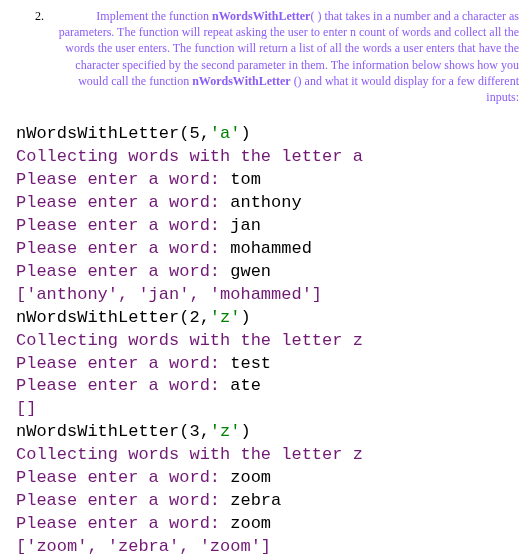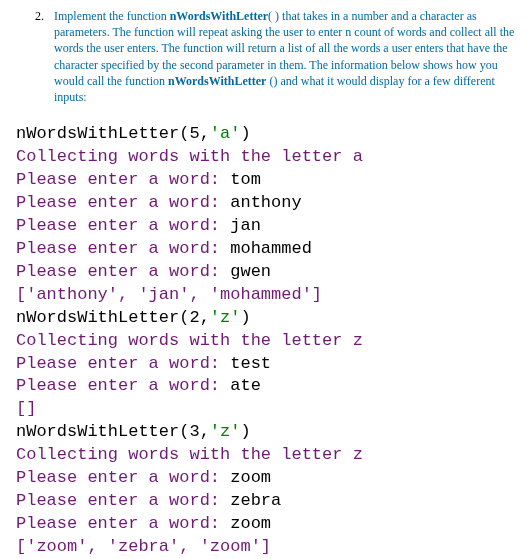--- a/index.html
+++ b/index.html
@@ -24,21 +24,22 @@
     flex: 0 0 46px;
     font-size: 12px;
     text-align: right;
     padding-right: 10px;
     box-sizing: border-box;
     line-height: 1.35;
   }
   .q-text {
     font-size: 12px;
     line-height: 1.35;
-    color: #0369a1;
+    color: #8b5cf6;
+    text-align: right;
   }
   .q-text .bold {
     font-weight: bold;
   }
   .console {
     font-family: "Courier New", Courier, monospace;
     font-size: 17px;
     line-height: 1.35;
     white-space: pre;
     letter-spacing: 0px;

